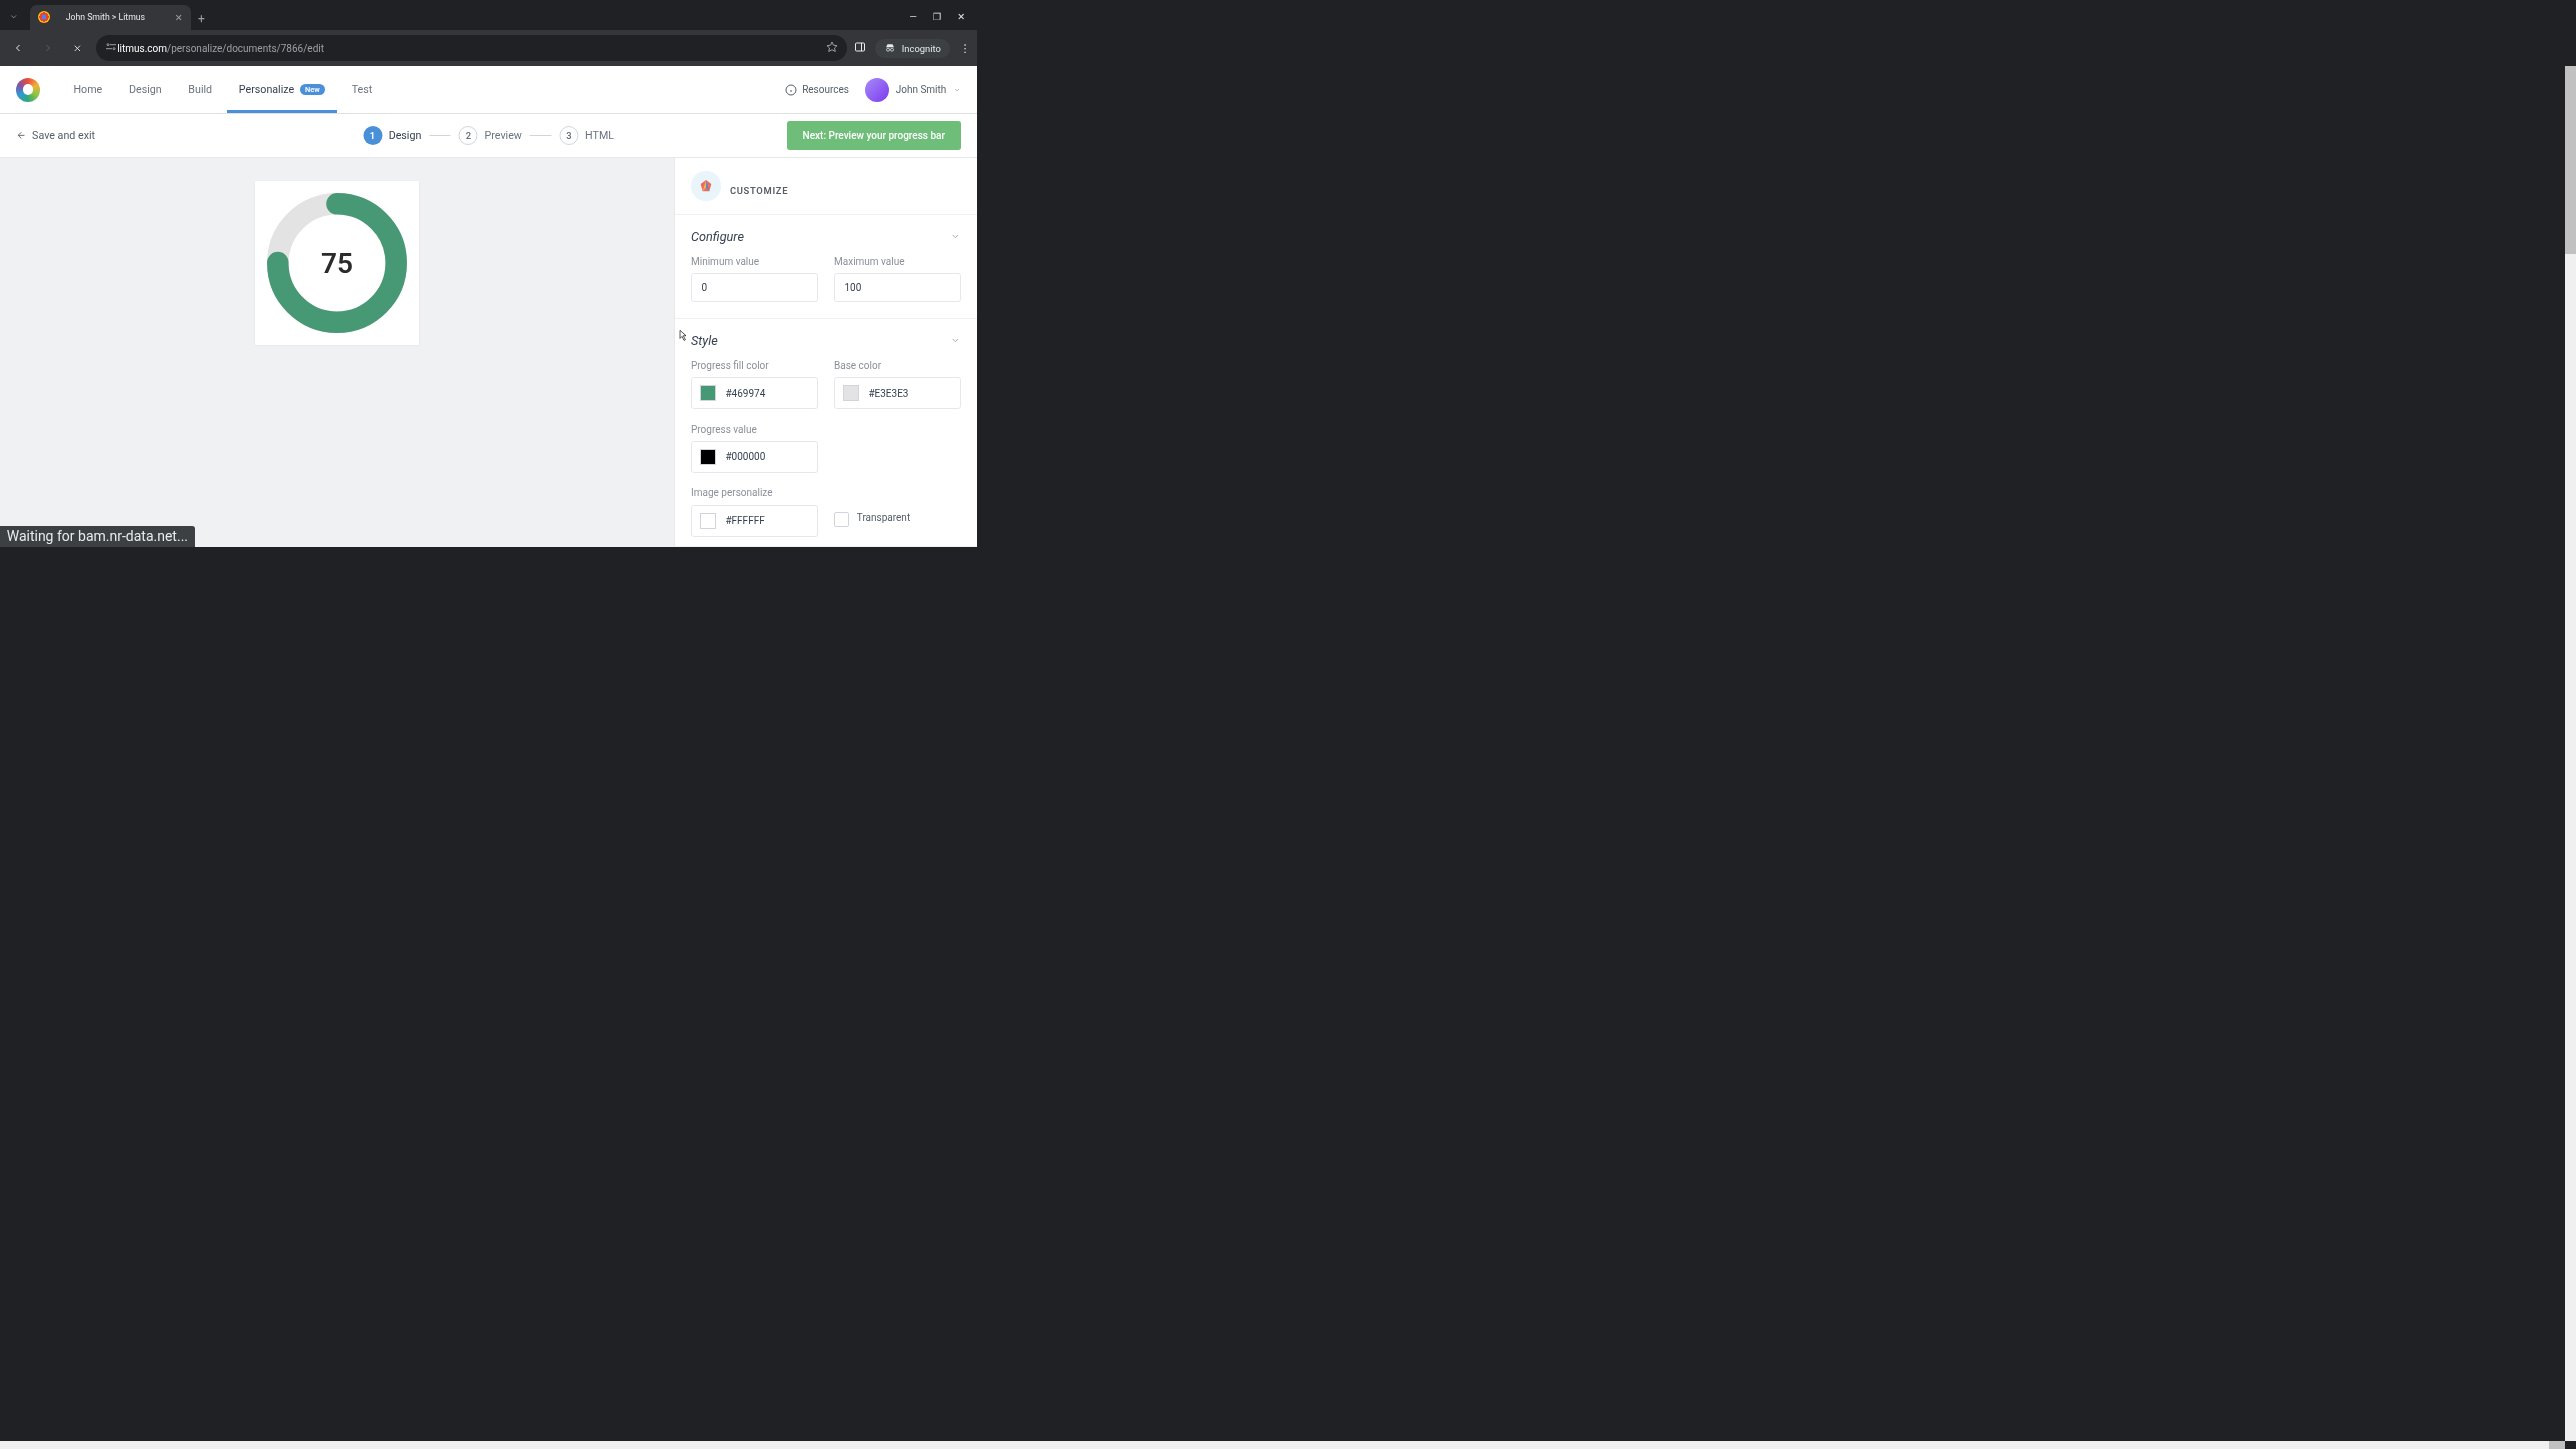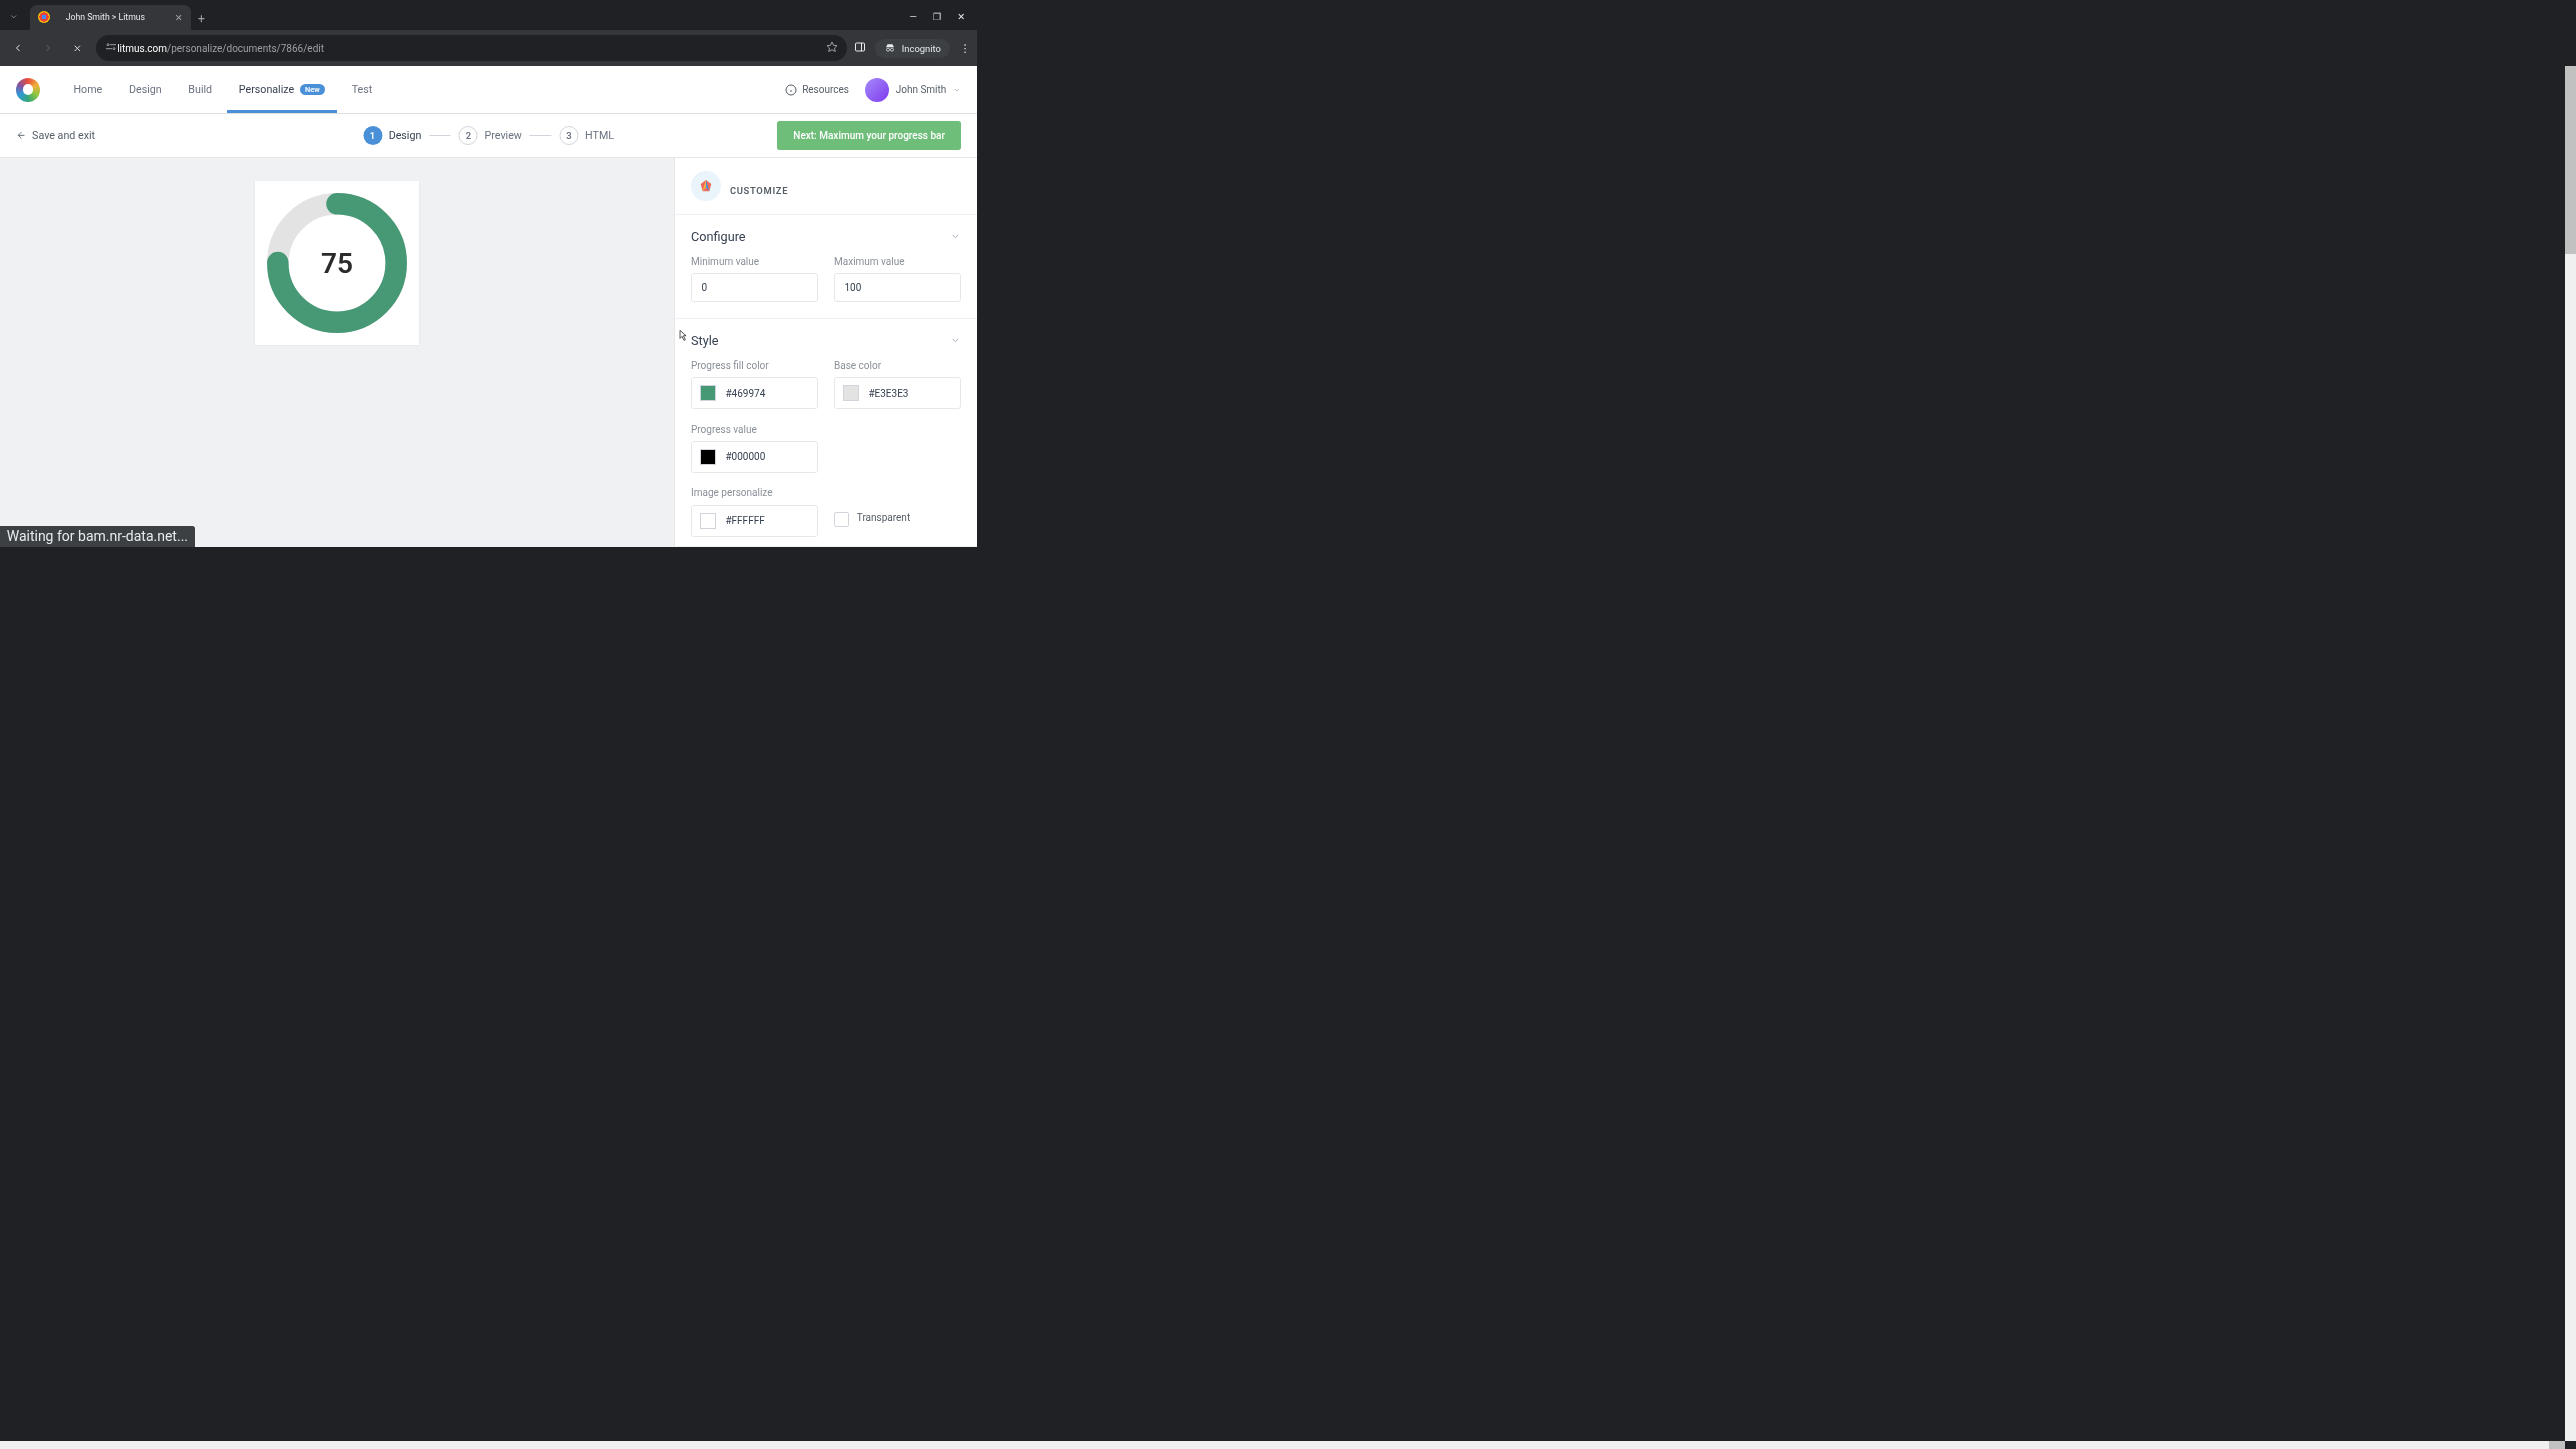--- a/index.html
+++ b/index.html
@@ -60,21 +60,21 @@
   .donut-wrap { position: relative; width: 148px; height: 148px; }
   .donut-value { position:absolute; inset:0; display:flex; align-items:center; justify-content:center; font-size:28px; font-weight:600; color:#2b2b2b; }
 
   .sidebar { width: 303px; background:#fff; border-left:0.7px solid #e5e7eb; overflow-y:auto; }
   .side-header { display:flex; align-items:center; gap:9.4px; padding:13.4px 16px; border-bottom:0.7px solid #eef0f2; }
   .side-icon { width:29.5px; height:29.5px; border-radius:50%; background:#eaf4fb; display:flex; align-items:center; justify-content:center;}
   .side-icon svg { width:16px; height:16px;}
   .side-title { font-size:9.4px; letter-spacing:0.7px; color:#555d66; font-weight:600;margin-top:9px; }
 
   .section { padding: 13.4px 16px 16px; border-bottom:0.7px solid #eef0f2; position:relative;}
-  .section-title { font-size:12.7px; color:#374151; margin-bottom:12px; }
+  .section-title { font-size:12.7px; color:#374151; margin-bottom:12px;font-style:italic; }
   .chevron { position:absolute; right:16px; top:16px; color:#9ca3af; }
   .field-row { display:flex; gap:16px; }
   .field { flex:1; }
   .field-label { font-size:10px; color:#8a9099; margin-bottom:6.7px; display:block;}
   .text-input { width:100%; border:0.7px solid #e5e7eb; border-radius:2.7px; padding:8px 9.4px; font-size:10px; color:#374151; }
   .color-input { display:flex; align-items:center; gap:9.4px; border:0.7px solid #e5e7eb; border-radius:2.7px; padding:6.7px 8px; }
   .swatch { width:16px; height:16px; border:0.7px solid #d1d5db; }
   .color-hex { font-size:10px; color:#374151; }
   .checkbox-row { display:flex; gap:8px; padding-top:6.7px;}
   .checkbox { width:14.8px; height:14.8px; border:0.7px solid #d1d5db; border-radius:2px; }
@@ -222,21 +222,21 @@
         <div class="step-num">2</div>
         <div class="step-label">Preview</div>
       </div>
       <div class="step-line"></div>
       <div class="step">
         <div class="step-num">3</div>
         <div class="step-label">HTML</div>
       </div>
     </div>
     <div class="next-btn">
-      <span>Next: Maximum your progress bar</span>
+      <span>Next: Preview your progress bar</span>
     </div>
   </div>
 
   <div class="content">
     <div class="canvas">
       <div class="preview-card">
         <div class="donut-wrap">
           <svg width="148" height="148" viewBox="0 0 220 220">
             <circle cx="110" cy="110" r="88" fill="none" stroke="#E3E3E3" stroke-width="32"></circle>
             <circle cx="110" cy="110" r="88" fill="none" stroke="#469974" stroke-width="32" stroke-dasharray="414.7 138.2" stroke-linecap="round" transform="rotate(-90 110 110)"></circle>

